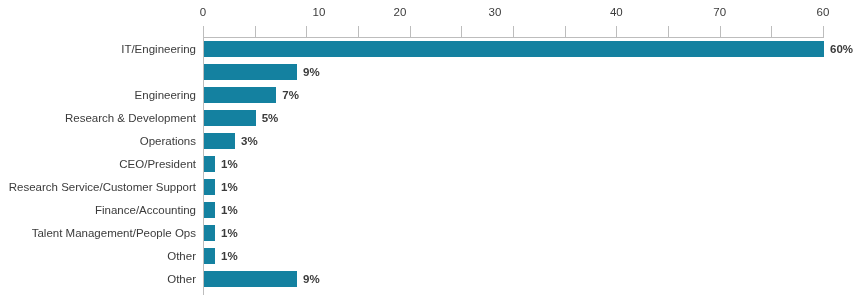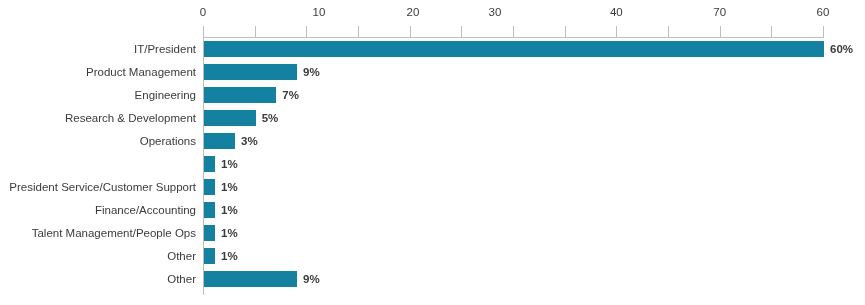--- a/index.html
+++ b/index.html
@@ -113,61 +113,61 @@
       <div class="axis-tick-mark" style="left: 258.333px;"></div>
       <div class="axis-tick-mark" style="left: 310px;"></div>
       <div class="axis-tick-mark" style="left: 361.667px;"></div>
       <div class="axis-tick-mark" style="left: 413.333px;"></div>
       <div class="axis-tick-mark" style="left: 465px;"></div>
       <div class="axis-tick-mark" style="left: 516.667px;"></div>
       <div class="axis-tick-mark" style="left: 568.333px;"></div>
       <div class="axis-tick-mark" style="left: 620px;"></div>
       <div class="axis-tick-label" style="left: 0px;">0</div>
       <div class="axis-tick-label" style="left: 116px;">10</div>
-      <div class="axis-tick-label" style="left: 210px;">20</div>
+      <div class="axis-tick-label" style="left: 197px;">20</div>
       <div class="axis-tick-label" style="left: 292px;">30</div>
       <div class="axis-tick-label" style="left: 413.333px; text-align: right;">40</div>
       <div class="axis-tick-label" style="left: 516.667px;">70</div>
       <div class="axis-tick-label" style="left: 620px;">60</div>
     </div>
   <div class="axis-line-h"></div>
   <div class="axis-line-v"></div>
 
   <div class="rows">
       <div class="bar-row">
-        <div class="cat-label">IT/President</div>
+        <div class="cat-label">IT/Engineering</div>
         <div class="bar" style="width: 620px; background: rgb(20, 129, 160);"></div>
         <div class="bar-value" style="left: 830px;">60%</div>
       </div>
       <div class="bar-row">
-        <div class="cat-label">Product Management</div>
         <div class="bar" style="width: 93px; background: rgb(20, 129, 160);"></div>
         <div class="bar-value" style="left: 303px;">9%</div>
       </div>
       <div class="bar-row">
         <div class="cat-label">Engineering</div>
         <div class="bar" style="width: 72.3333px; background: rgb(20, 129, 160);"></div>
         <div class="bar-value" style="left: 282.333px;">7%</div>
       </div>
       <div class="bar-row">
         <div class="cat-label">Research &amp; Development</div>
         <div class="bar" style="width: 51.6667px; background: rgb(20, 129, 160);"></div>
         <div class="bar-value" style="left: 261.667px;">5%</div>
       </div>
       <div class="bar-row">
         <div class="cat-label">Operations</div>
         <div class="bar" style="width: 31px; background: rgb(20, 129, 160);"></div>
         <div class="bar-value" style="left: 241px;">3%</div>
       </div>
       <div class="bar-row">
+        <div class="cat-label">CEO/President</div>
         <div class="bar" style="width: 11px; background: rgb(20, 129, 160);"></div>
         <div class="bar-value" style="left: 221px;">1%</div>
       </div>
       <div class="bar-row">
-        <div class="cat-label">President Service/Customer Support</div>
+        <div class="cat-label">Research Service/Customer Support</div>
         <div class="bar" style="width: 11px; background: rgb(20, 129, 160);"></div>
         <div class="bar-value" style="left: 221px;">1%</div>
       </div>
       <div class="bar-row">
         <div class="cat-label">Finance/Accounting</div>
         <div class="bar" style="width: 11px; background: rgb(20, 129, 160);"></div>
         <div class="bar-value" style="left: 221px;">1%</div>
       </div>
       <div class="bar-row">
         <div class="cat-label">Talent Management/People Ops</div>

